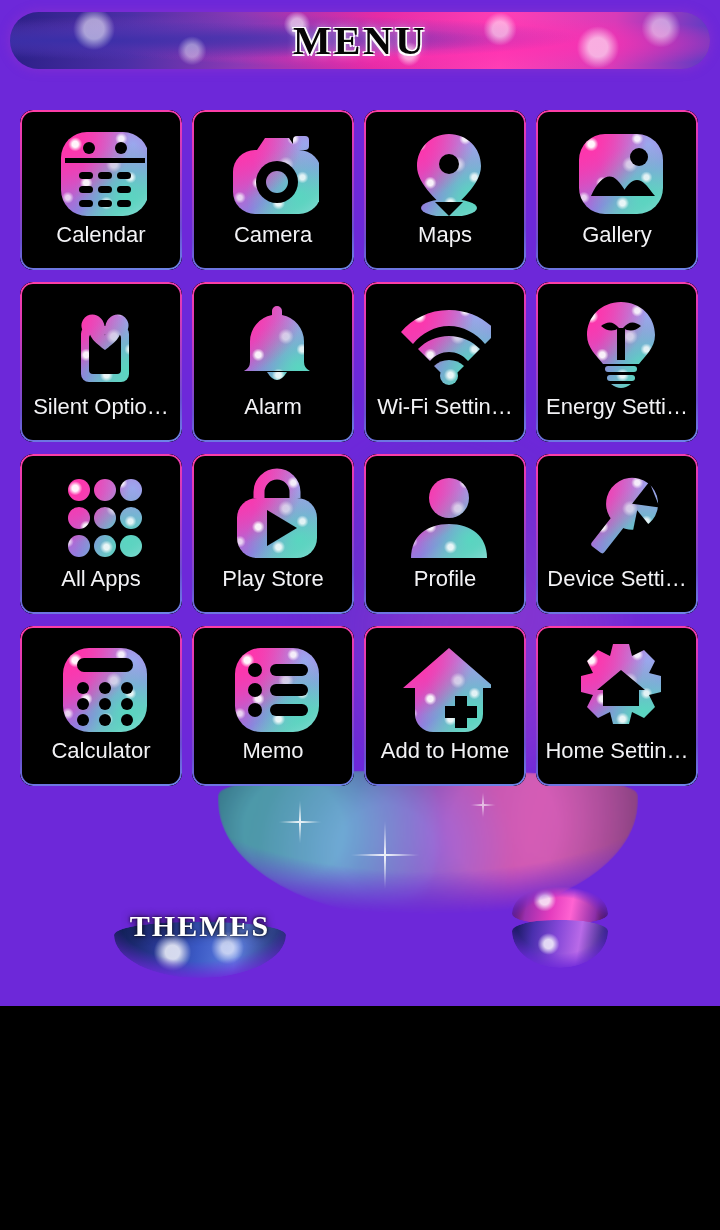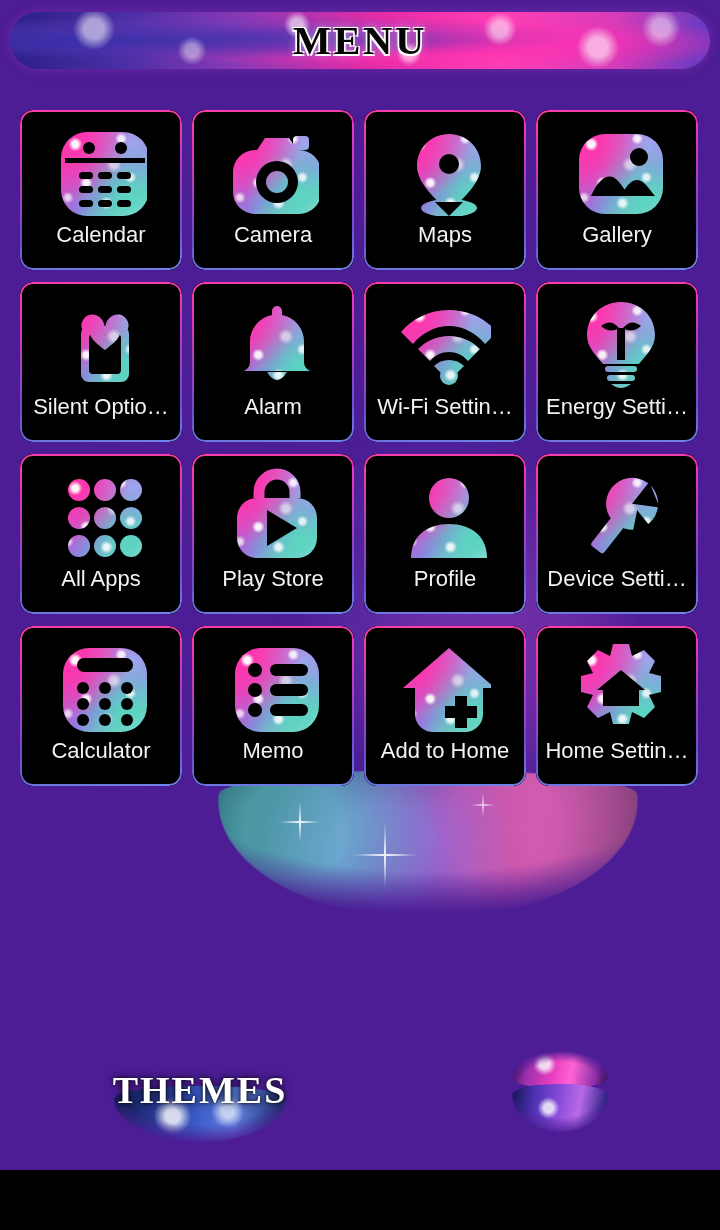--- a/index.html
+++ b/index.html
@@ -4,22 +4,22 @@
 <style>
   * { box-sizing: border-box; margin: 0; padding: 0; }
   html, body {
     width: 720px; height: 1230px;
     background: #000;
     font-family: "Liberation Sans", sans-serif;
     overflow: hidden;
   }
   #screen {
     position: relative;
-    width: 720px; height: 1170px;
-    background: #4c1d95;
+    width: 720px; height: 1006px;
+    background: #6d28d9;
     overflow: hidden;
   }
 
   
   #wallpaper {
     position: absolute; inset: 0;
     z-index: 0; pointer-events: none;
   }
   .wp-lip {
     position: absolute;
@@ -278,21 +278,21 @@
       linear-gradient(100deg, #0f1450 0%, #4a2fae 22%, #8548d8 46%, #b96ae8 68%, #2a2080 94%);
     -webkit-mask-image: radial-gradient(86% 130% at 50% 0%, #000 54%, transparent 80%);
             mask-image: radial-gradient(86% 130% at 50% 0%, #000 54%, transparent 80%);
   }
   .bottom-label {
     position: relative;
     z-index: 2;
     color: #ffffff;
     font-family: "Liberation Serif", serif;
     font-weight: 700;
-    font-size: 38px;
+    font-size: 30px;
     letter-spacing: 2px;
     text-shadow: 0 0 3px rgba(0,0,0,.9), 0 0 8px rgba(0,0,0,.8);
     white-space: nowrap;
     user-select: none;
   }
 </style>
 </head>
 <body>
 
 <div id="screen">

